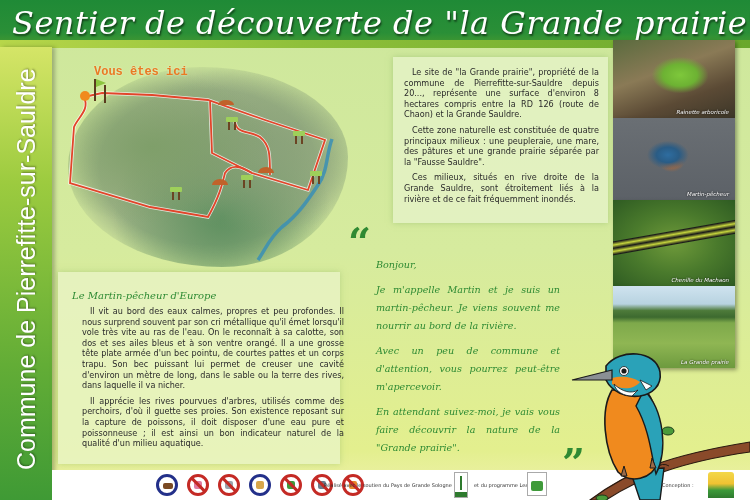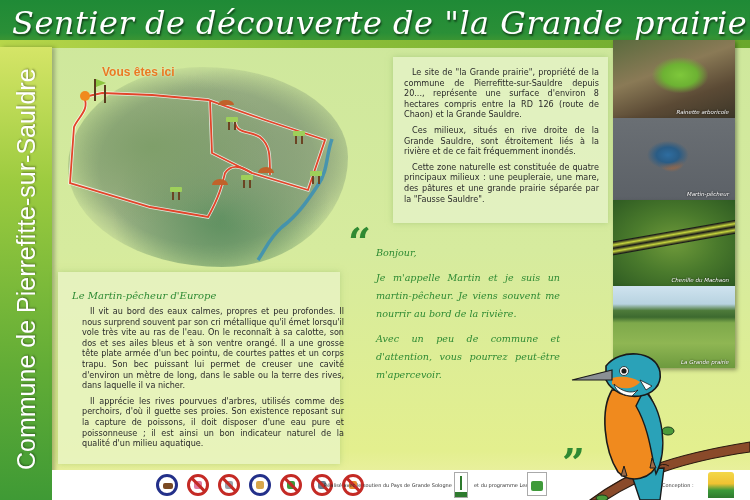--- a/index.html
+++ b/index.html
@@ -47,24 +47,23 @@
     border-radius: 48% 52% 45% 55% / 50% 45% 55% 50%;
     background:
       radial-gradient(ellipse at 30% 40%, #7f9f6a 0%, transparent 45%),
       radial-gradient(ellipse at 70% 40%, #8aa27a 0%, transparent 50%),
       radial-gradient(ellipse at 55% 75%, #5e9060 0%, transparent 50%),
       radial-gradient(ellipse at 50% 50%, #8e9f78 0%, #9bb184 55%, rgba(190,220,160,0) 75%);
     filter: blur(0.5px);
   }
   #map-svg { position: absolute; left: 0; top: 0; }
   #vous-etes-ici {
-    position: absolute; left: 34px; top: 10px; font-family: Liberation Sans, sans-serif;
+    position: absolute; left: 34px; top: 10px; font-family: Liberation Mono, monospace;
     font-weight: bold; font-size: 12px; color: #e97a22;
     text-shadow: 0 0 2px rgba(255,255,255,0.6);
-    margin-left: 8px;
   }
   
   #intro-panel {
     position: absolute; left: 393px; top: 57px; width: 215px; height: 166px;
     background: rgba(228, 242, 198, 0.85);
     box-shadow: 0 0 6px rgba(150,190,110,0.6);
   }
   .body-text {
     font-family: "DejaVu Sans", sans-serif; font-size: 8.1px; line-height: 10.6px;
     color: #2a2a2a; text-align: justify;
@@ -86,21 +85,21 @@
   
   #quote-open {
     position: absolute; left: 348px; top: 222px; font-family: "DejaVu Serif", serif;
     font-weight: bold; font-size: 40px; line-height: 40px; color: #2f8a33;
   }
   #quote-close {
     position: absolute; left: 562px; top: 443px; font-family: "DejaVu Serif", serif;
     font-weight: bold; font-size: 40px; line-height: 40px; color: #2f8a33;
   }
   #quote-text {
-    position: absolute; left: 376px; top: 244px; width: 184px;
+    position: absolute; left: 376px; top: 256px; width: 184px;
     font-family: "DejaVu Serif", serif; font-style: italic; font-size: 9.6px;
     line-height: 18px; color: #2e8a33; text-align: justify;
   }
   #quote-text p { margin-bottom: 7px; }
   
   .photo {
     position: absolute; left: 613px; width: 122px; box-shadow: 2px 2px 4px rgba(0,0,0,0.35);
     overflow: hidden;
   }
   .photo .caption {
@@ -207,38 +206,39 @@
         <path d="M198 118 a 8 6 0 0 1 16 0 z"></path>
         <path d="M152 130 a 8 6 0 0 1 16 0 z"></path>
       </g>
     </svg>
     <div id="vous-etes-ici">Vous êtes ici</div>
   </div>
 
   <div id="intro-panel">
     <div class="body-text">
       <p>Le site de "la Grande prairie", propriété de la commune de Pierrefitte-sur-Sauldre depuis 20..., représente une surface d'environ 8 hectares compris entre la RD 126 (route de Chaon) et la Grande Sauldre.</p>
+      <p>Cette zone naturelle  est constituée de quatre principaux milieux : une peupleraie, une mare, des pâtures et une grande prairie séparée par la "Fausse Sauldre".</p>
       <p>Ces milieux, situés en rive droite de la Grande Sauldre, sont étroitement liés à la rivière et de ce fait fréquemment inondés.</p>
-      <p>Cette zone naturelle  est constituée de quatre principaux milieux : une peupleraie, une mare, des pâtures et une grande prairie séparée par la "Fausse Sauldre".</p>
     </div>
   </div>
 
   <div id="desc-panel">
     <div id="desc-title">Le Martin-pêcheur d'Europe</div>
     <div class="body-text">
       <p>Il vit au bord des eaux calmes, propres et peu profondes. Il nous surprend souvent par son cri métallique qu'il émet lorsqu'il vole très vite au ras de l'eau. On le reconnaît à sa calotte, son dos et ses ailes bleus et à son ventre orangé. Il a une grosse tête plate armée d'un bec pointu, de courtes pattes et un corps trapu. Son bec puissant lui permet de creuser une cavité d'environ un mètre de long, dans le sable ou la terre des rives, dans laquelle il va nicher.</p>
       <p>Il apprécie les rives pourvues d'arbres, utilisés comme des perchoirs, d'où il guette ses proies. Son existence reposant sur la capture de poissons, il doit disposer d'une eau pure et poissonneuse ; il est ainsi un bon indicateur naturel de la qualité d'un milieu aquatique.</p>
     </div>
   </div>
 
   <div id="quote-open">“</div>
   <div id="quote-text">
     <p>Bonjour,</p>
     <p>Je m'appelle Martin et je suis un martin-pêcheur. Je viens souvent me nourrir au bord de la rivière.</p>
     <p>Avec un peu de commune et d'attention, vous pourrez peut-être m'apercevoir.</p>
+    <p>En attendant suivez-moi, je vais vous faire découvrir la nature de la "Grande prairie".</p>
   </div>
   <div id="quote-close">”</div>
 
   <div class="photo" id="photo-frog">
     <span class="caption">Rainette arboricole</span>
   </div>
   <div class="photo" id="photo-kingfisher">
     <span class="caption">Martin-pêcheur</span>
   </div>
   <div class="photo" id="photo-caterpillar">

